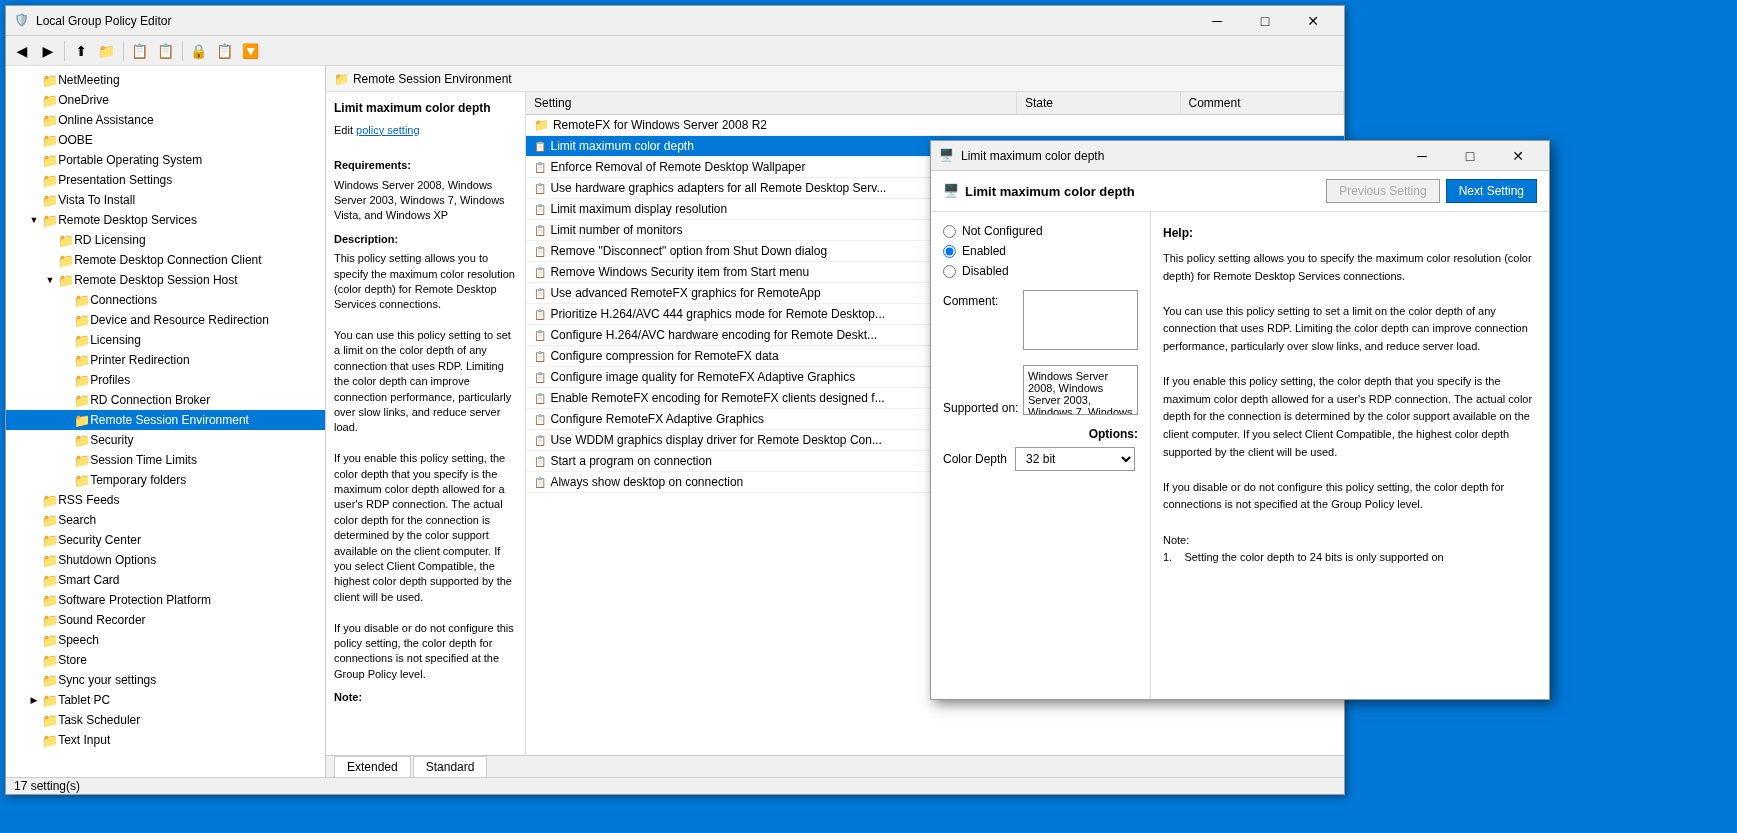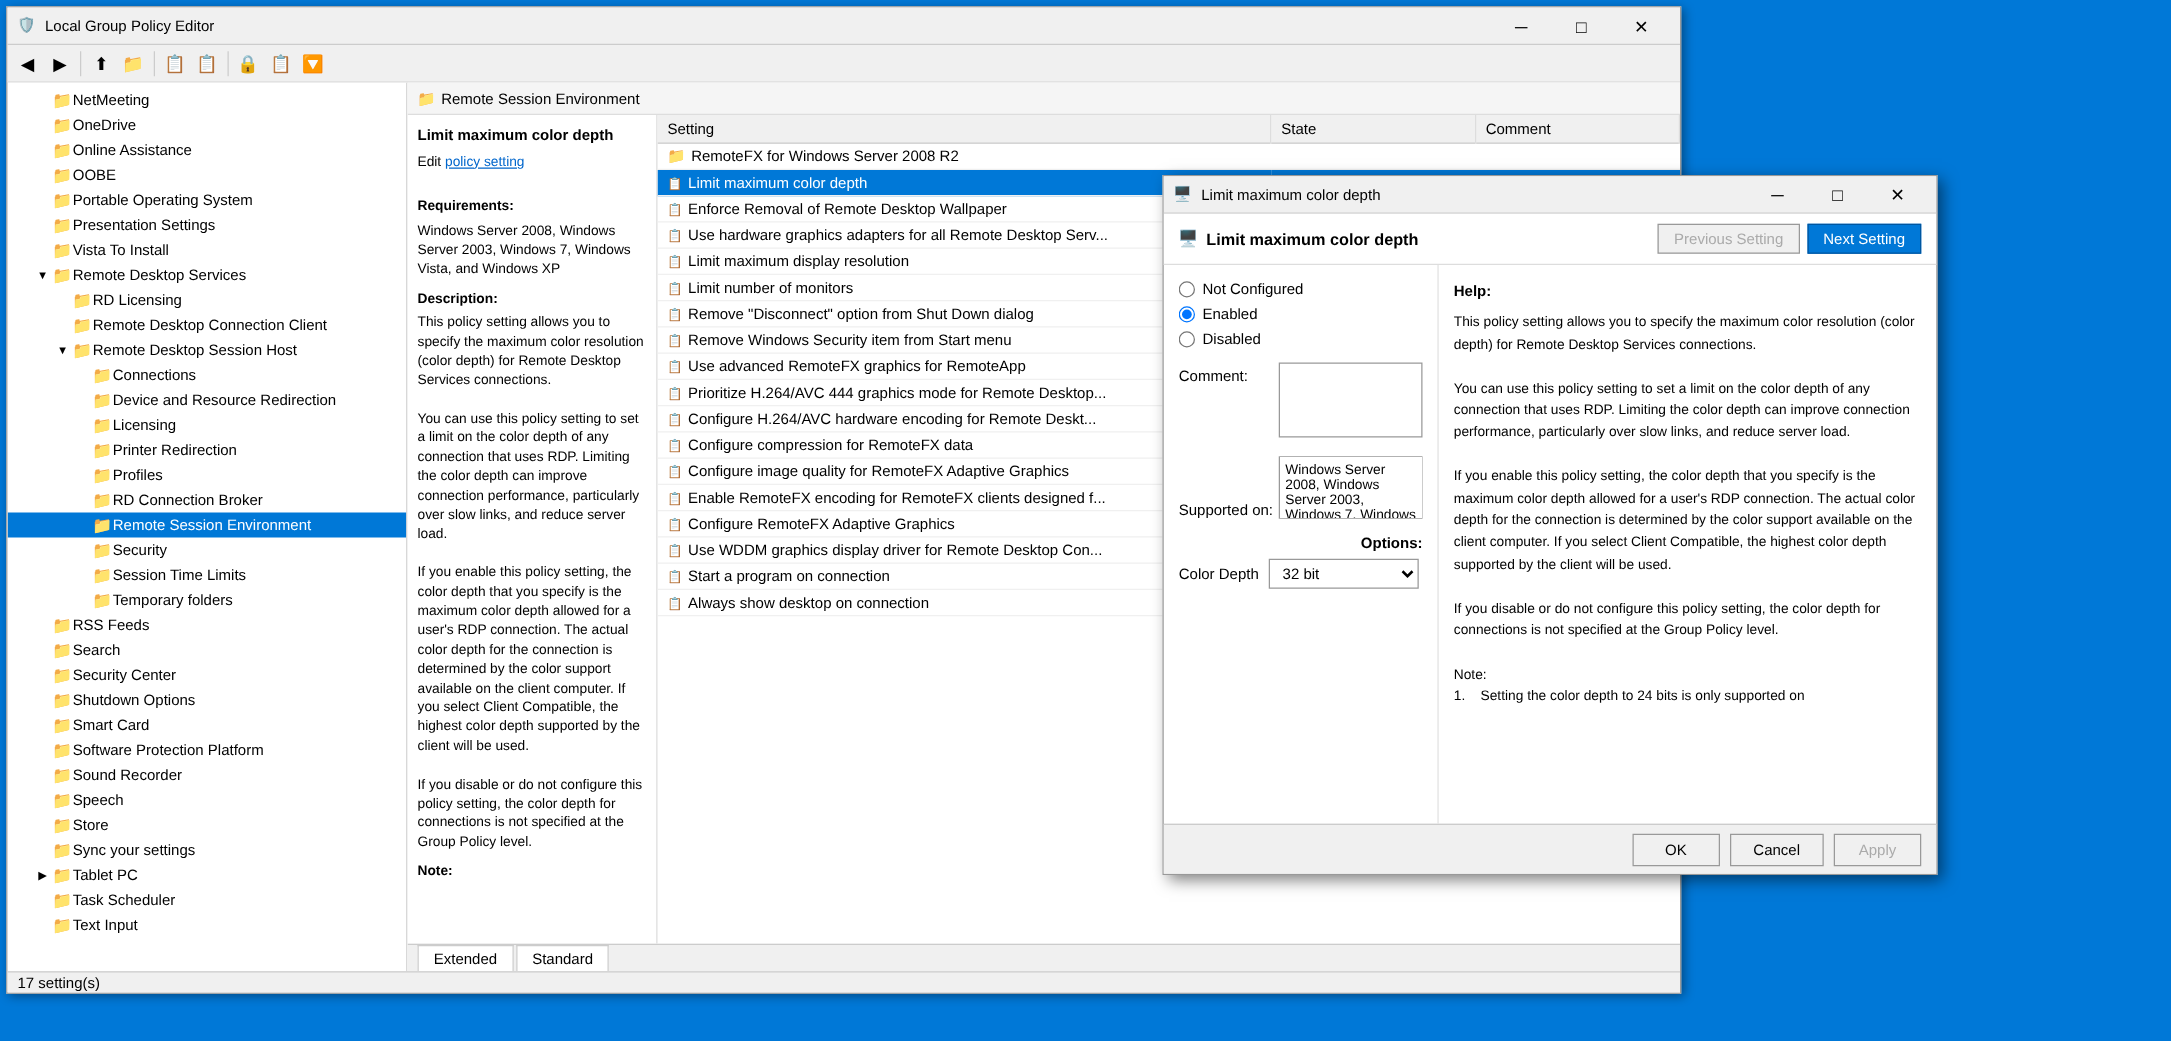--- a/index.html
+++ b/index.html
@@ -791,18 +791,13 @@
 
 If you enable this policy setting, the color depth that you specify is the maximum color depth allowed for a user's RDP connection. The actual color depth for the connection is determined by the color support available on the client computer. If you select Client Compatible, the highest color depth supported by the client will be used.
 
 If you disable or do not configure this policy setting, the color depth for connections is not specified at the Group Policy level.
 
 Note:
 1.    Setting the color depth to 24 bits is only supported on</div>
     </div>
   </div>
 
-  <div class="dialog-footer">
-    <button class="footer-btn">OK</button>
-    <button class="footer-btn">Cancel</button>
-    <button class="footer-btn apply">Apply</button>
-  </div>
 </div>
 
 </body></html>

